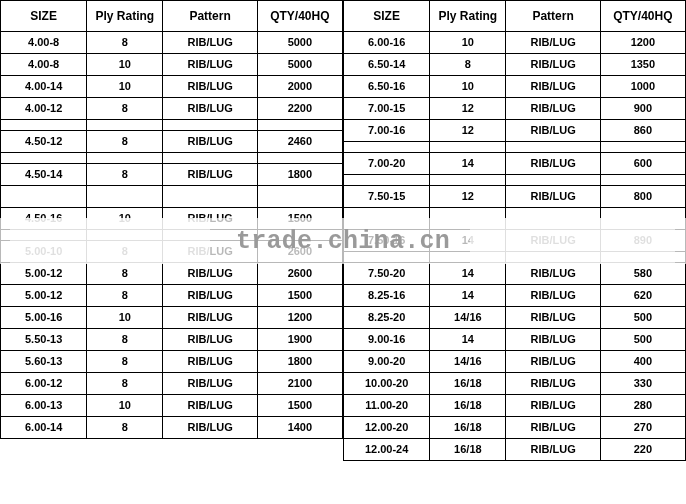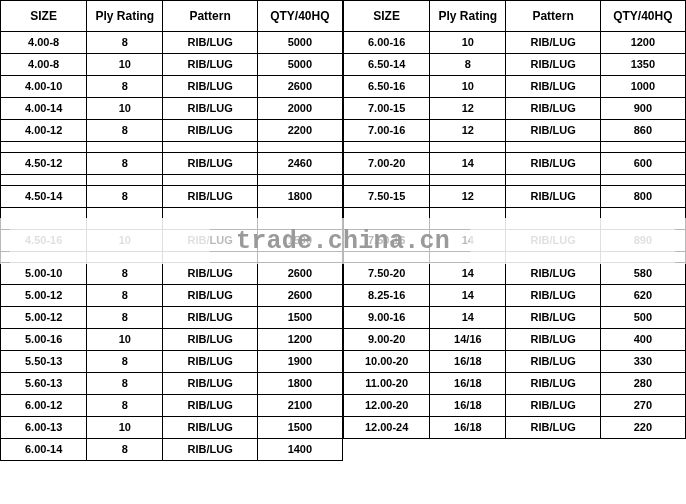--- a/index.html
+++ b/index.html
@@ -125,26 +125,20 @@
             <td>RIB/LUG</td>
             <td>5000</td>
           </tr>
           <tr>
             <td>4.00-8</td>
             <td>10</td>
             <td>RIB/LUG</td>
             <td>5000</td>
           </tr>
           <tr>
-            <td>4.00-10</td>
-            <td>8</td>
-            <td>RIB/LUG</td>
-            <td>2600</td>
-          </tr>
-          <tr>
             <td>4.00-14</td>
             <td>10</td>
             <td>RIB/LUG</td>
             <td>2000</td>
           </tr>
           <tr>
             <td>4.00-12</td>
             <td>8</td>
             <td>RIB/LUG</td>
             <td>2200</td>
@@ -344,20 +338,26 @@
             <td>RIB/LUG</td>
             <td>580</td>
           </tr>
           <tr>
             <td>8.25-16</td>
             <td>14</td>
             <td>RIB/LUG</td>
             <td>620</td>
           </tr>
           <tr>
+            <td>8.25-20</td>
+            <td>14/16</td>
+            <td>RIB/LUG</td>
+            <td>500</td>
+          </tr>
+          <tr>
             <td>9.00-16</td>
             <td>14</td>
             <td>RIB/LUG</td>
             <td>500</td>
           </tr>
           <tr>
             <td>9.00-20</td>
             <td>14/16</td>
             <td>RIB/LUG</td>
             <td>400</td>

